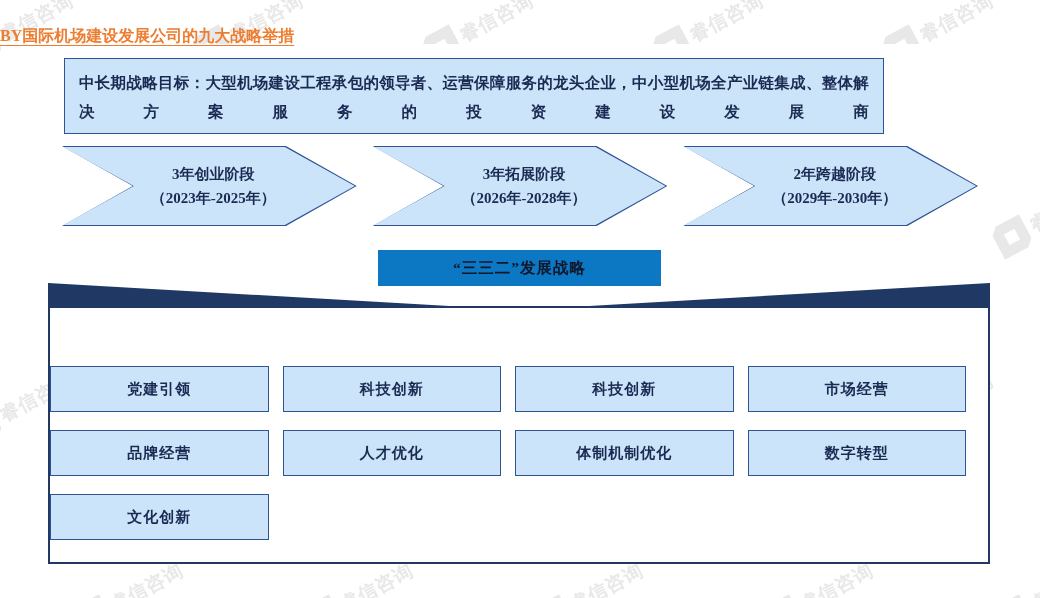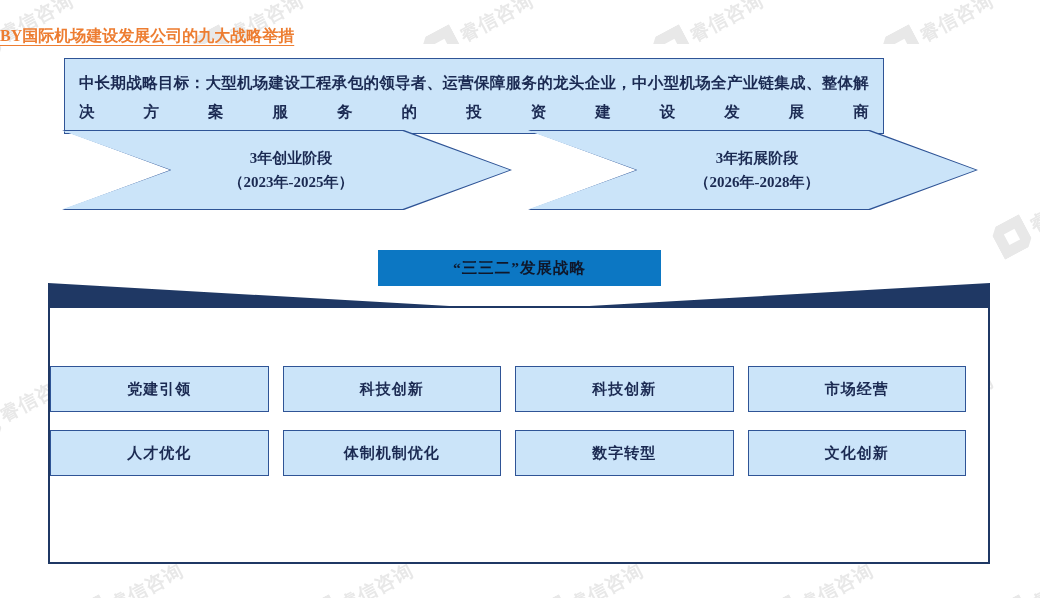--- a/index.html
+++ b/index.html
@@ -122,21 +122,21 @@
     text-align: justify;
     text-align-last: justify;
     letter-spacing: 0.2px;
     font-family: "Liberation Serif", "DejaVu Serif", serif;
   }
 
   
   #phase-row {
     position: absolute;
     left: 62px;
-    top: 130px;
+    top: 146px;
     width: 916px;
     height: 80px;
     display: flex;
     gap: 16px;
     z-index: 3;
   }
   .phase-chevron {
     position: relative;
     flex: 1 1 0;
     height: 80px;
@@ -350,33 +350,42 @@
 
     <div class="phase-chevron">
       <div class="phase-chev-border"></div>
       <div class="phase-chev-fill"></div>
       <div class="phase-label">
         <span>3年拓展阶段</span>
         <span>（2026年-2028年）</span>
       </div>
     </div>
 
+    <div class="phase-chevron">
+      <div class="phase-chev-border"></div>
+      <div class="phase-chev-fill"></div>
+      <div class="phase-label">
+        <span>2年跨越阶段</span>
+        <span>（2029年-2030年）</span>
+      </div>
+    </div>
 
   </div>
 
   <div id="strategy-banner">“三三二”发展战略</div>
 
   <div id="bottom-panel"></div>
 
   <div id="measures-title">BY国际机场建设发展公司的九大战略举措</div>
 
   <div id="measures-grid">
     <div class="measure-box">党建引领</div>
     <div class="measure-box">科技创新</div>
     <div class="measure-box">科技创新</div>
     <div class="measure-box">市场经营</div>
+    <div class="measure-box">品牌经营</div>
     <div class="measure-box">人才优化</div>
     <div class="measure-box">体制机制优化</div>
     <div class="measure-box">数字转型</div>
     <div class="measure-box">文化创新</div>
   </div>
 
 </div>
 
 </body></html>

